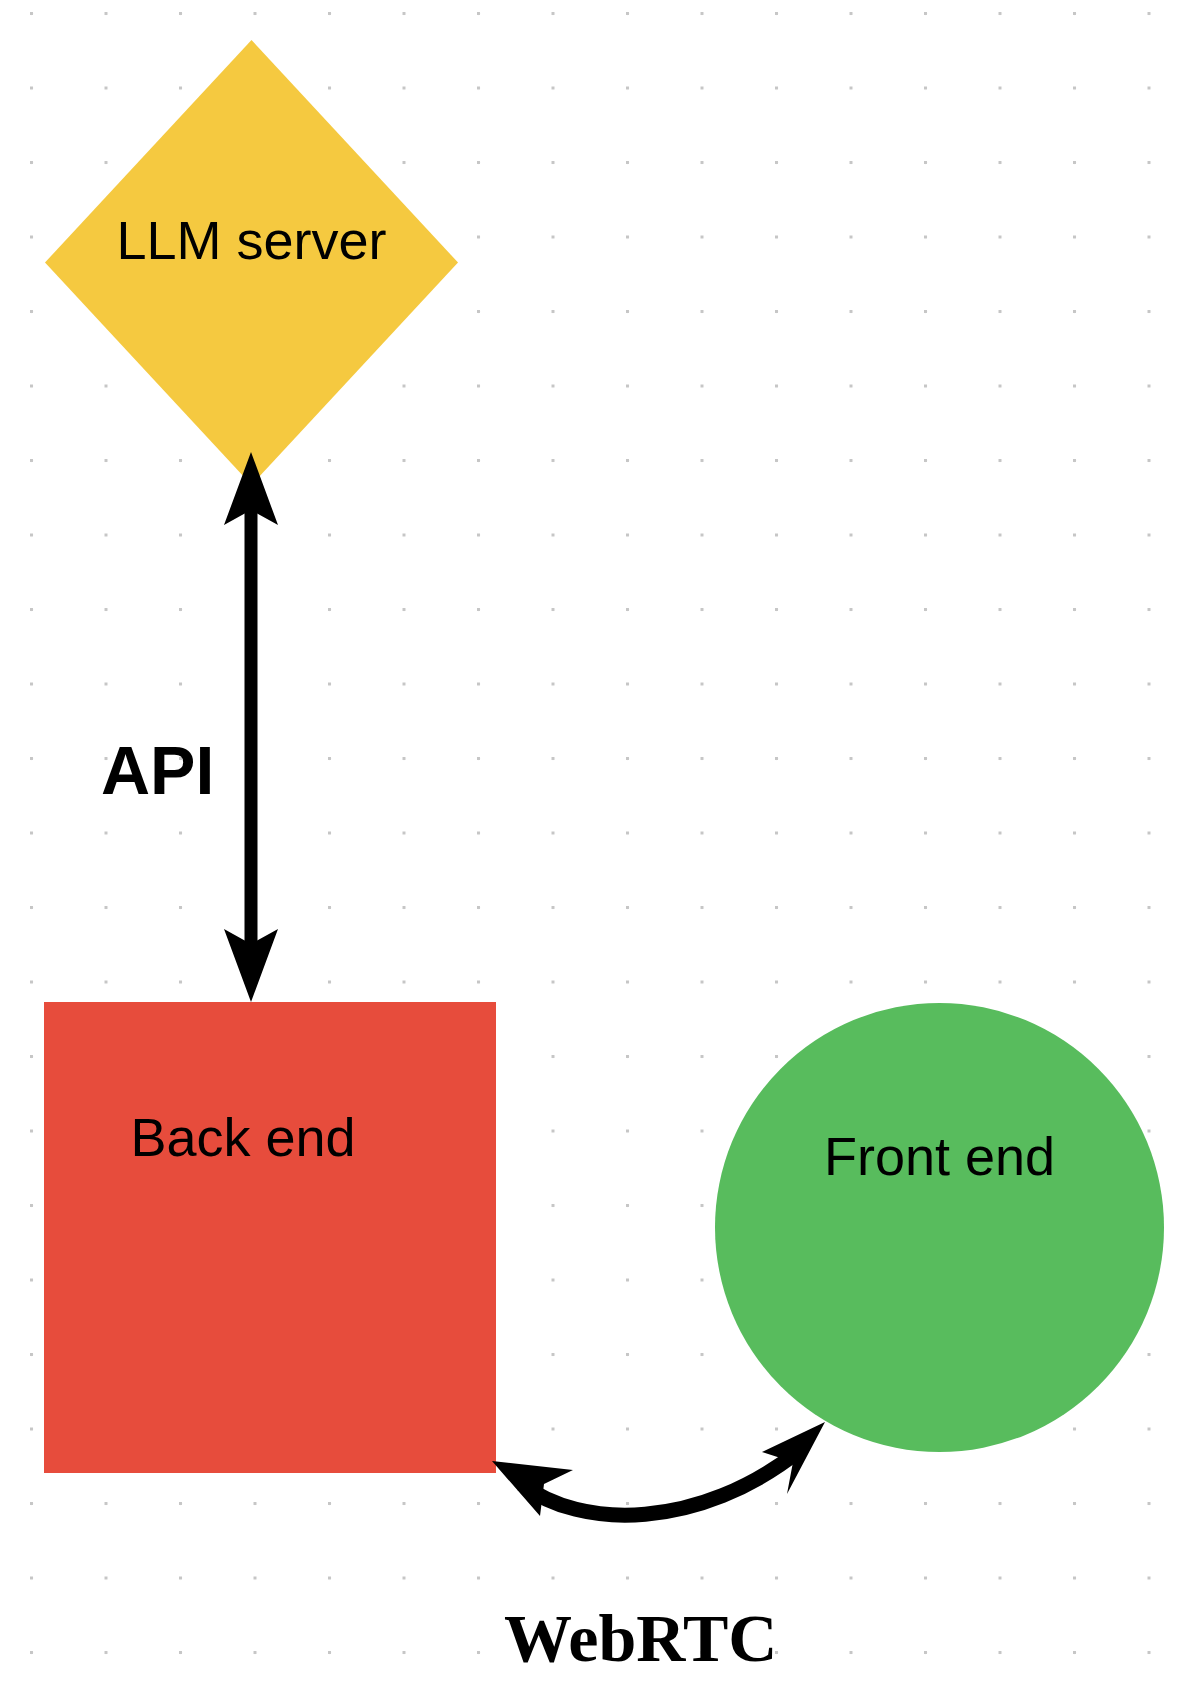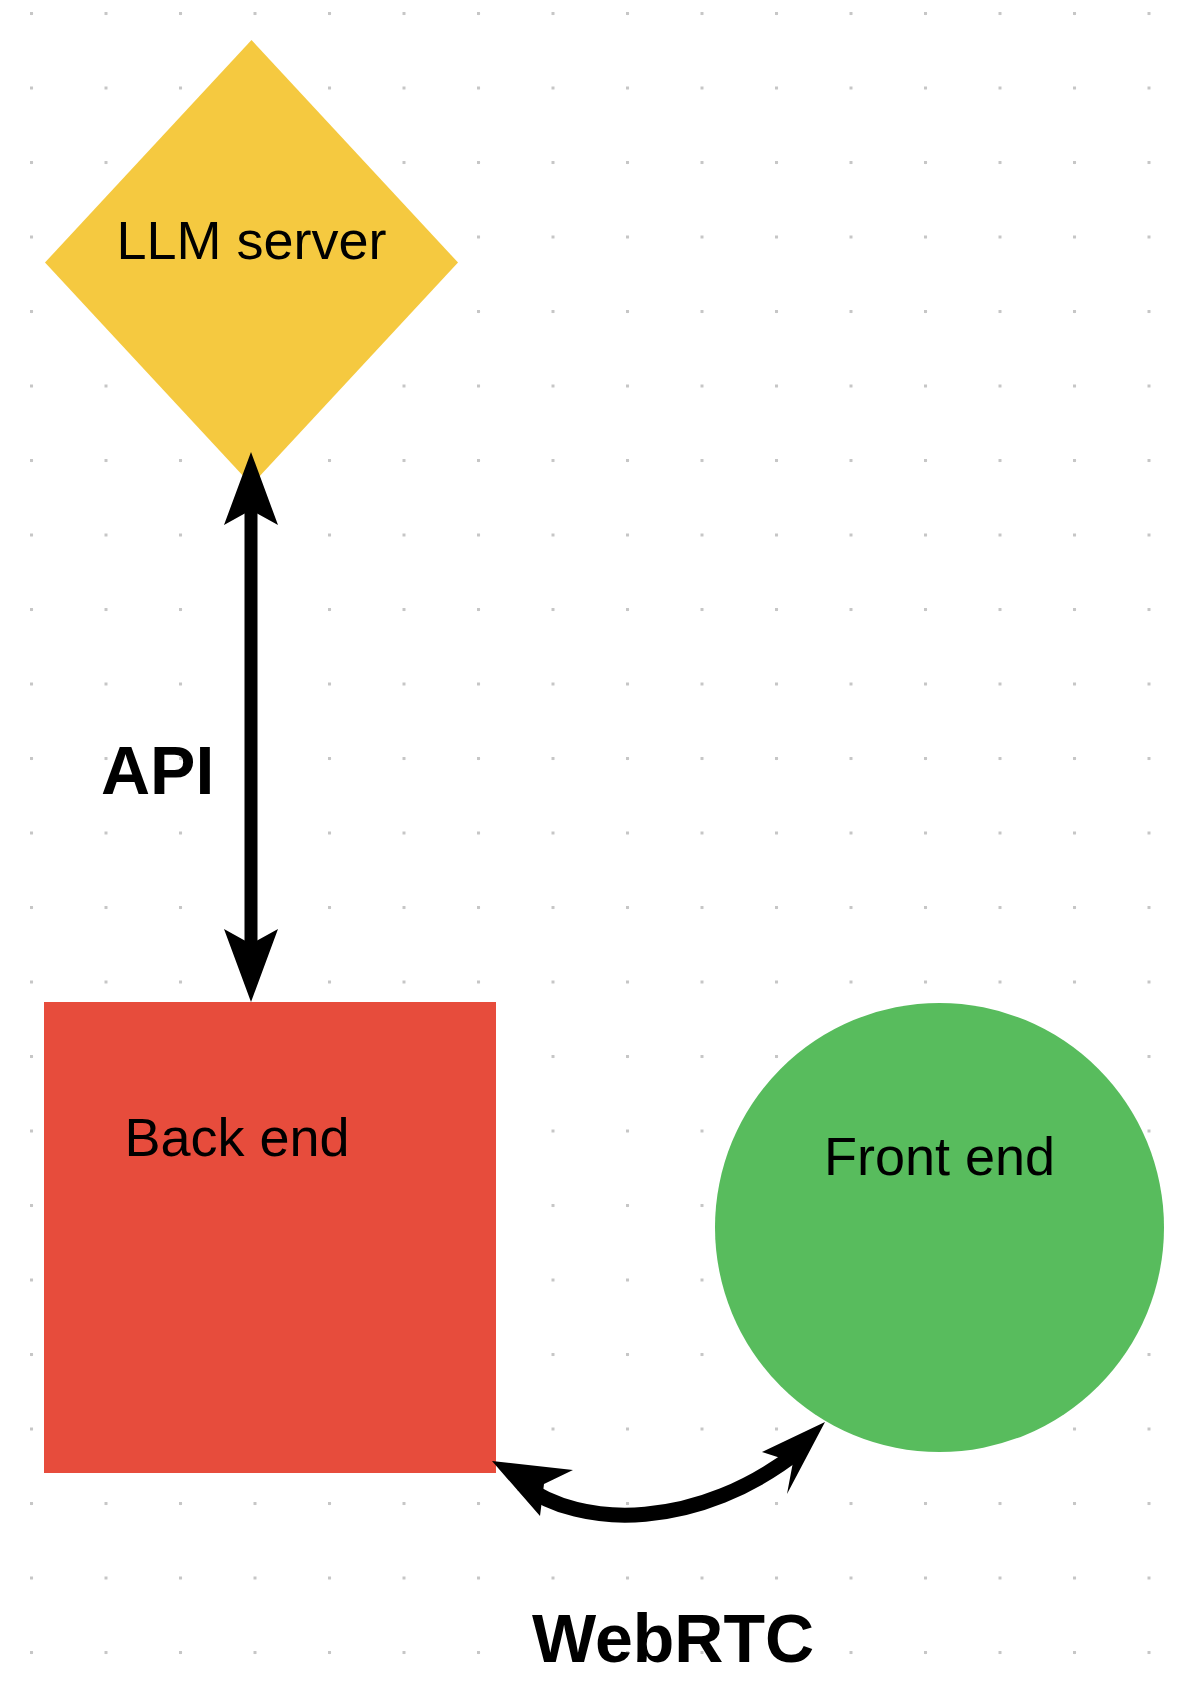--- a/index.html
+++ b/index.html
@@ -59,21 +59,21 @@
   
   #backend-square {
     position: absolute;
     left: 44px;
     top: 1002px;
     width: 452px;
     height: 471px;
     background: #E74C3C;
   }
   #backend-label {
-    left: 44px;
+    left: 50px;
     top: 1110px;
     width: 386px;
     font-size: 54px;
   }
   
   #frontend-circle {
     position: absolute;
     left: 715px;
     top: 1003px;
     width: 449px;
@@ -97,23 +97,24 @@
     white-space: nowrap;
     line-height: 1;
     margin-top: 48px;
   }
   #api-label {
     left: 101px;
     top: 688px;
     font-size: 68px;
   }
   #webrtc-label {
-    left: 532px;
+    left: 504px;
     top: 1556px;
     font-size: 68px;
+    font-family: Liberation Serif, serif;
   }
 </style>
 </head>
 <body>
 
 <div id="canvas">
 
   <div id="llm-diamond">
     <div class="shape"></div>
   </div>

